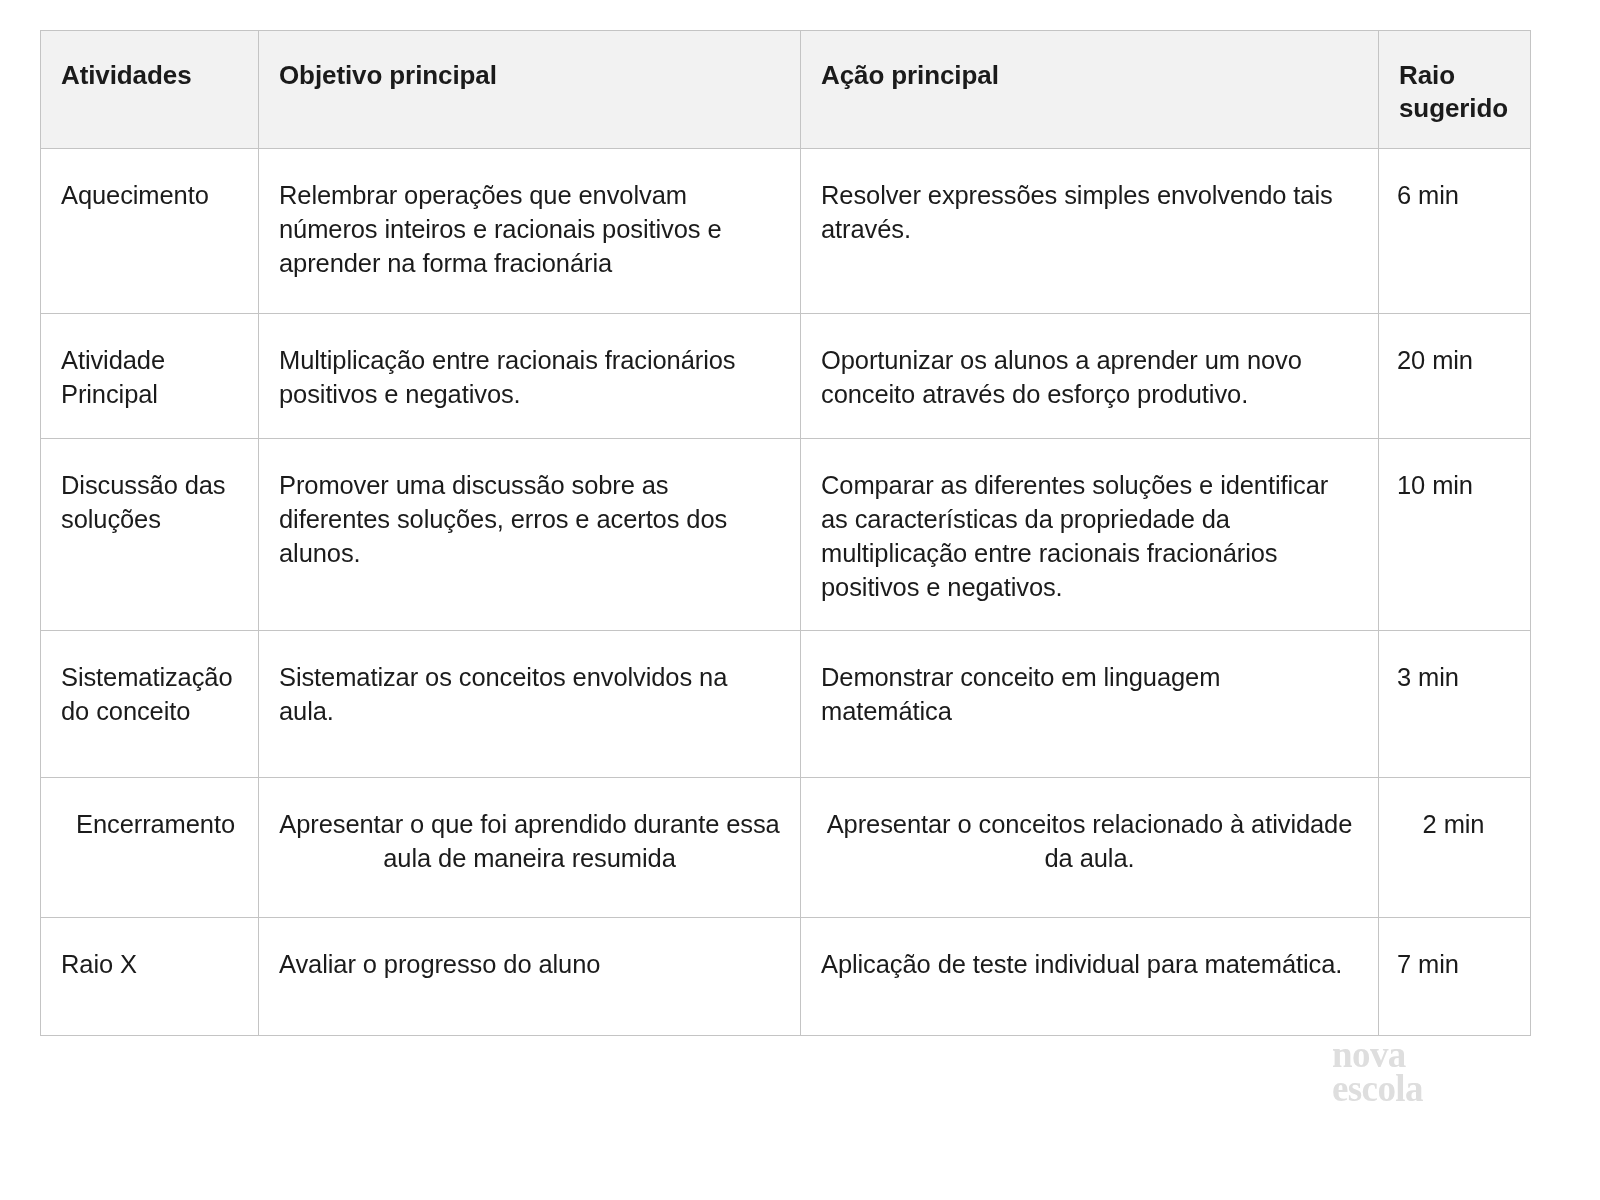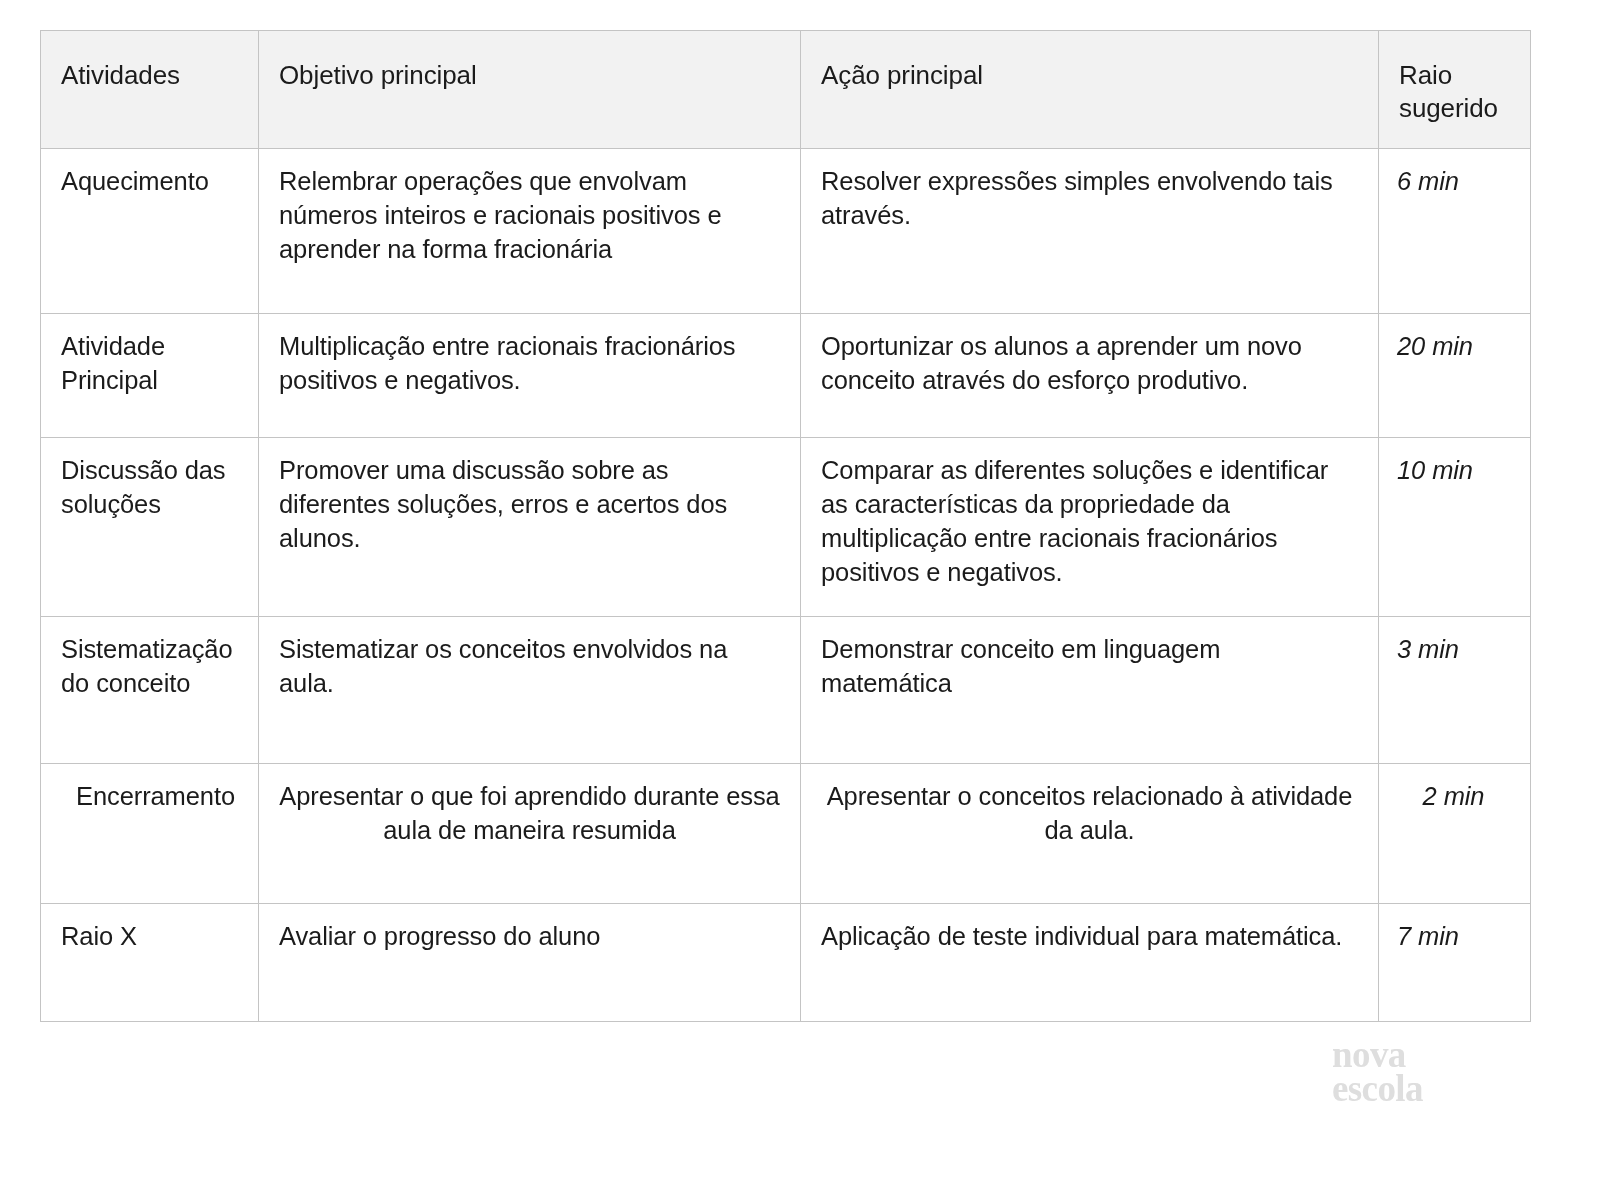--- a/index.html
+++ b/index.html
@@ -37,35 +37,35 @@
     border: 1px solid #c4c4c4;
     vertical-align: top;
     text-align: left;
     color: #1b1b1b;
     font-size: 25.5px;
     line-height: 1.33;
     letter-spacing: -0.1px;
   }
   table.plan thead th {
     background: #f2f2f2;
-    font-weight: normal;
+    font-weight: bold;
     height: 118px;
     padding: 28px 20px 0 20px;
     box-sizing: border-box;
     font-size: 26px;
     line-height: 1.28;
   }
   table.plan tbody td {
     background: #ffffff;
-    padding: 16px 20px 26px 20px;
+    padding: 30px 20px 26px 20px;
     box-sizing: border-box;
     margin-left: 33px;
   }
   table.plan tbody td.cell-activity { padding-right: 8px; }
-  table.plan tbody td.cell-time     { padding-left: 18px; white-space: nowrap; font-style: italic; }
+  table.plan tbody td.cell-time     { padding-left: 18px; white-space: nowrap; }
 
   
   tbody tr.r0 td { height: 165px; }
   tbody tr.r1 td { height: 124px; }
   tbody tr.r2 td { height: 173px; }
   tbody tr.r3 td { height: 147px; }
   tbody tr.r4 td { height: 140px; text-align: center; }
   tbody tr.r5 td { height: 118px; }
 
   .cell-text { display: block; }

